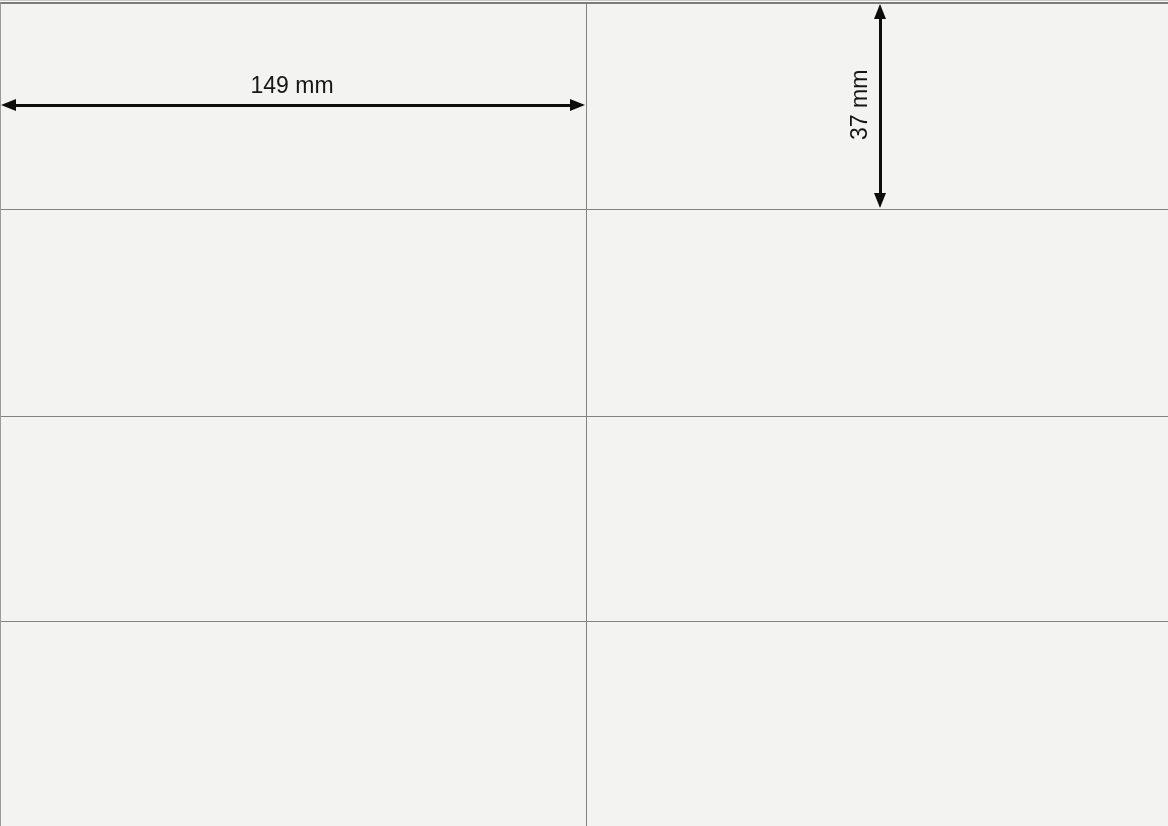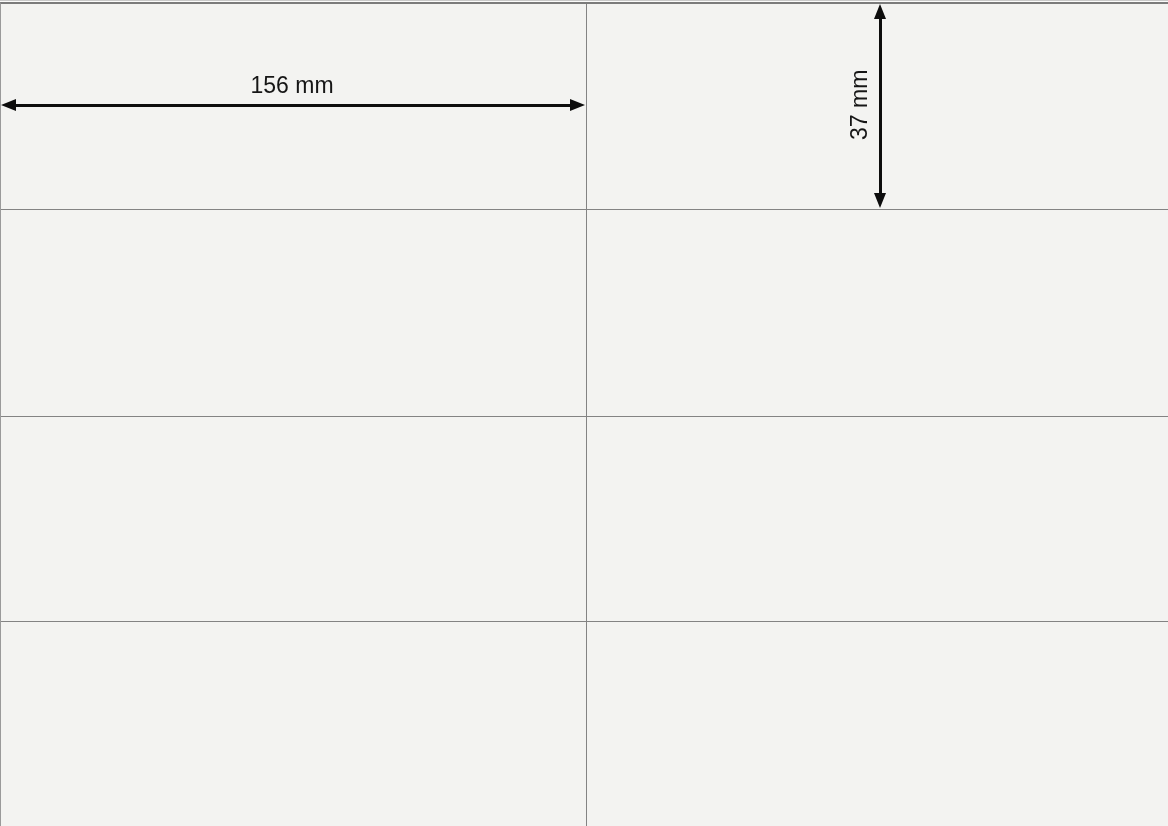--- a/index.html
+++ b/index.html
@@ -128,21 +128,21 @@
     <div class="cell col-1 row-3"></div>
     <div class="cell col-2 row-3"></div>
     <div class="cell col-1 row-4"></div>
     <div class="cell col-2 row-4"></div>
   </div>
 
   <div class="dim">
     <div class="h-dim-head-left"></div>
     <div class="h-dim-shaft"></div>
     <div class="h-dim-head-right"></div>
-    <div class="h-dim-label">156 mm</div>
+    <div class="h-dim-label">149 mm</div>
   </div>
 
   <div class="dim">
     <div class="v-dim-head-up"></div>
     <div class="v-dim-shaft"></div>
     <div class="v-dim-head-down"></div>
     <div class="v-dim-label">37 mm</div>
   </div>
 
 </div>

